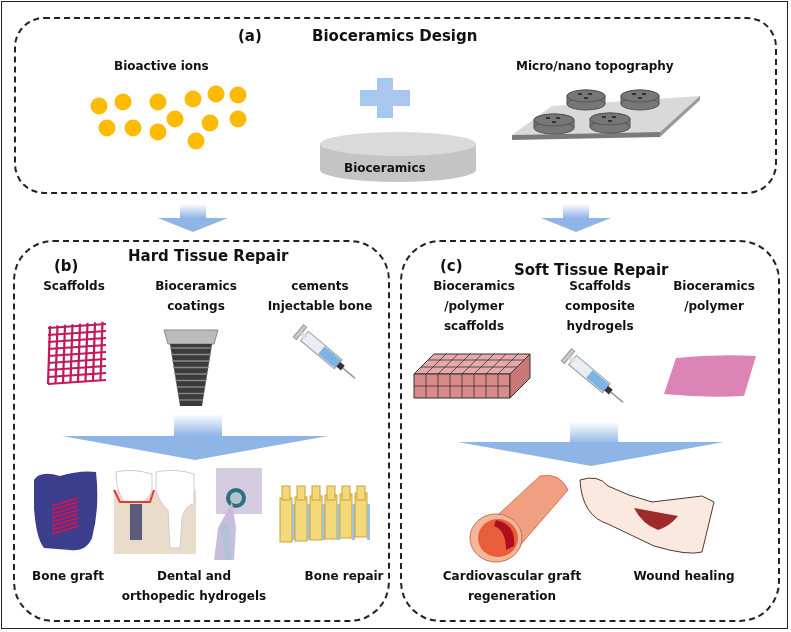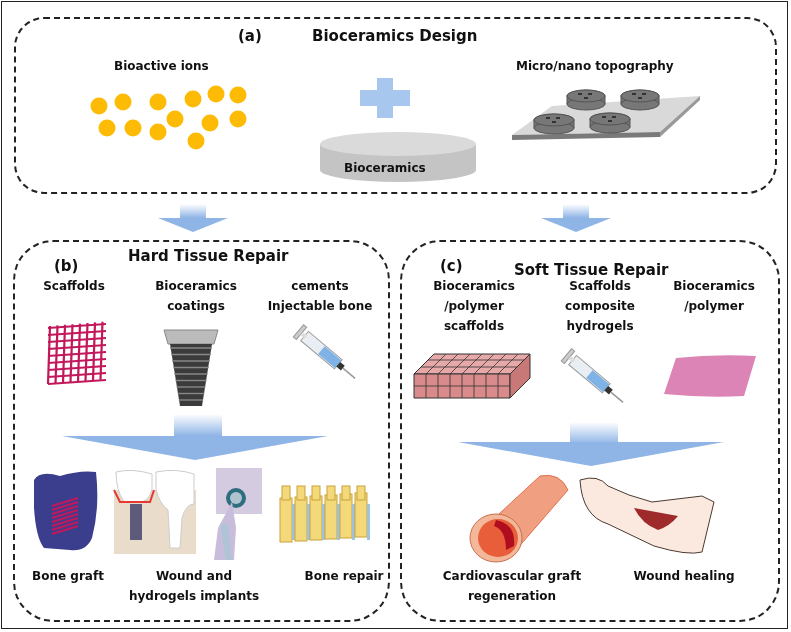--- a/index.html
+++ b/index.html
@@ -230,22 +230,22 @@
       <rect x="77" y="9" width="12" height="44" fill="#F4D97A" stroke="#C9A23A"></rect>
       <rect x="89" y="20" width="3" height="36" fill="#9EC3E0"></rect>
       <rect x="79" y="2" width="8" height="14" fill="#F4D97A" stroke="#C9A23A"></rect>
     </g>
 </svg>
 
 <div class="t lbl" style="left:26px;top:566px;width:84px;">
   <div>Bone graft</div>
 </div>
 <div class="t lbl" style="left:114px;top:566px;width:160px;">
-  <div>Wound and</div>
-  <div>hydrogels implants</div>
+  <div>Dental and</div>
+  <div>orthopedic hydrogels</div>
 </div>
 <div class="t lbl" style="left:282px;top:566px;width:92px;margin-left:16px;">
   <div>Bone repair</div>
 </div>
 
 <div class="dbox" style="left:400px;top:240px;width:380px;height:382px;border-radius:40px;"></div>
 <div class="t head" style="left:440px;top:256px;">(c)</div>
 <div class="t head" style="left:514px;top:244px;margin-top:16px;">Soft Tissue Repair</div>
 
 <div class="t lbl" style="left:424px;top:276px;width:100px;">

